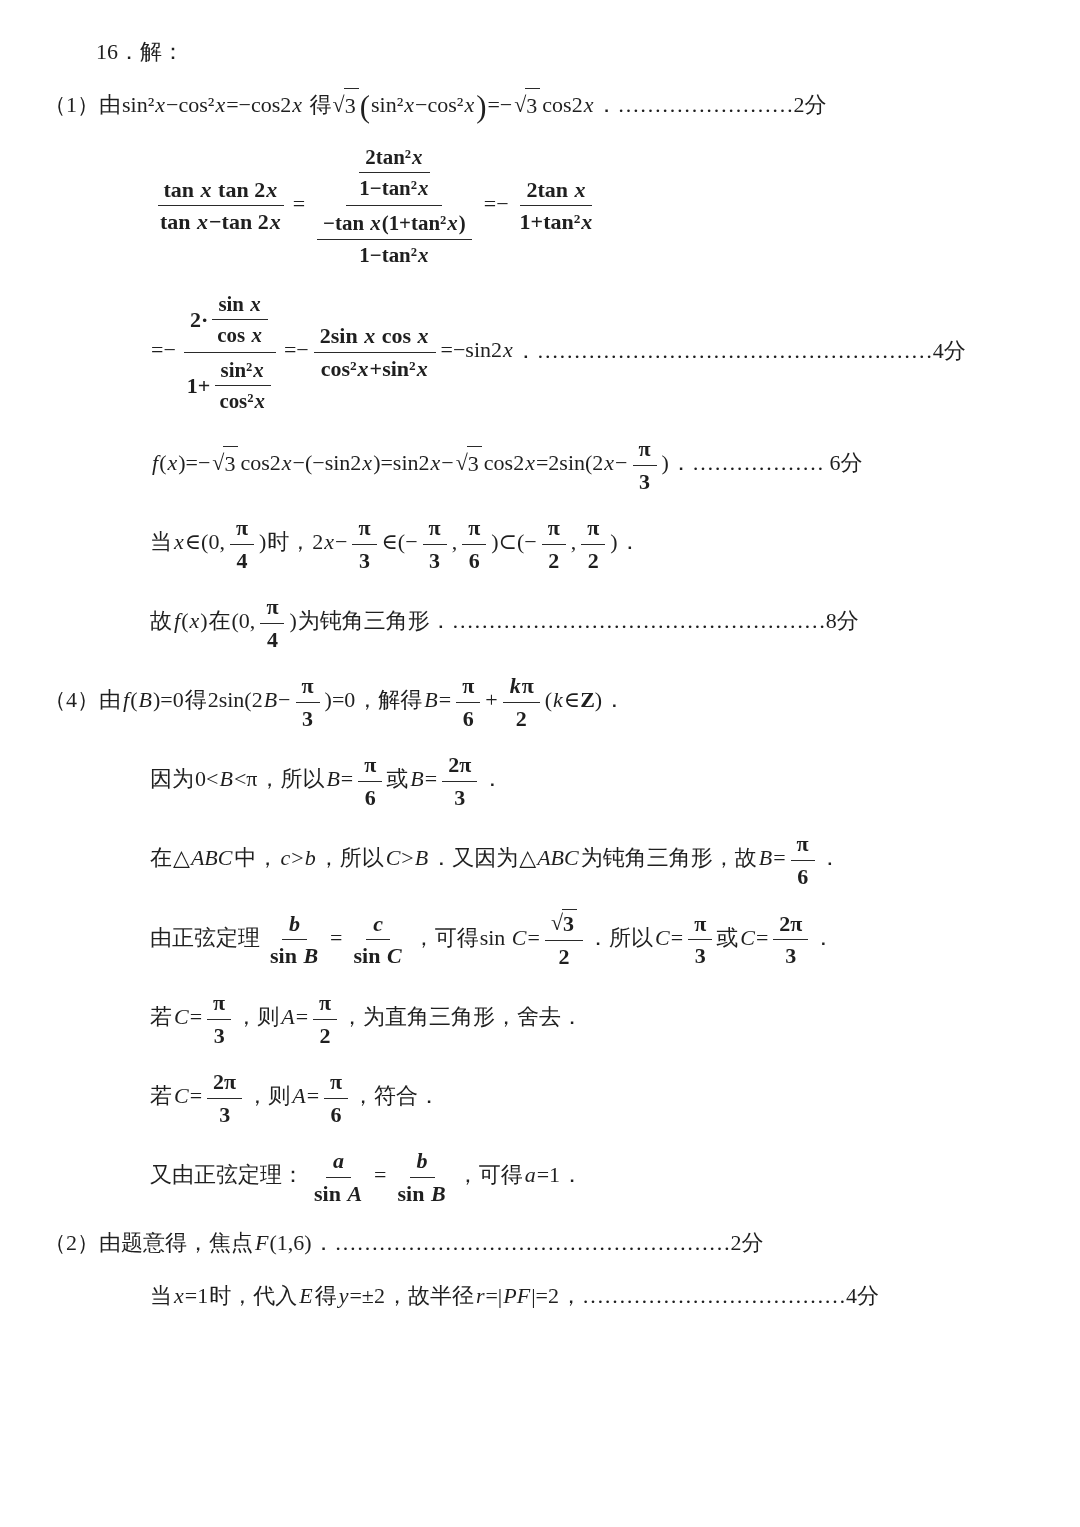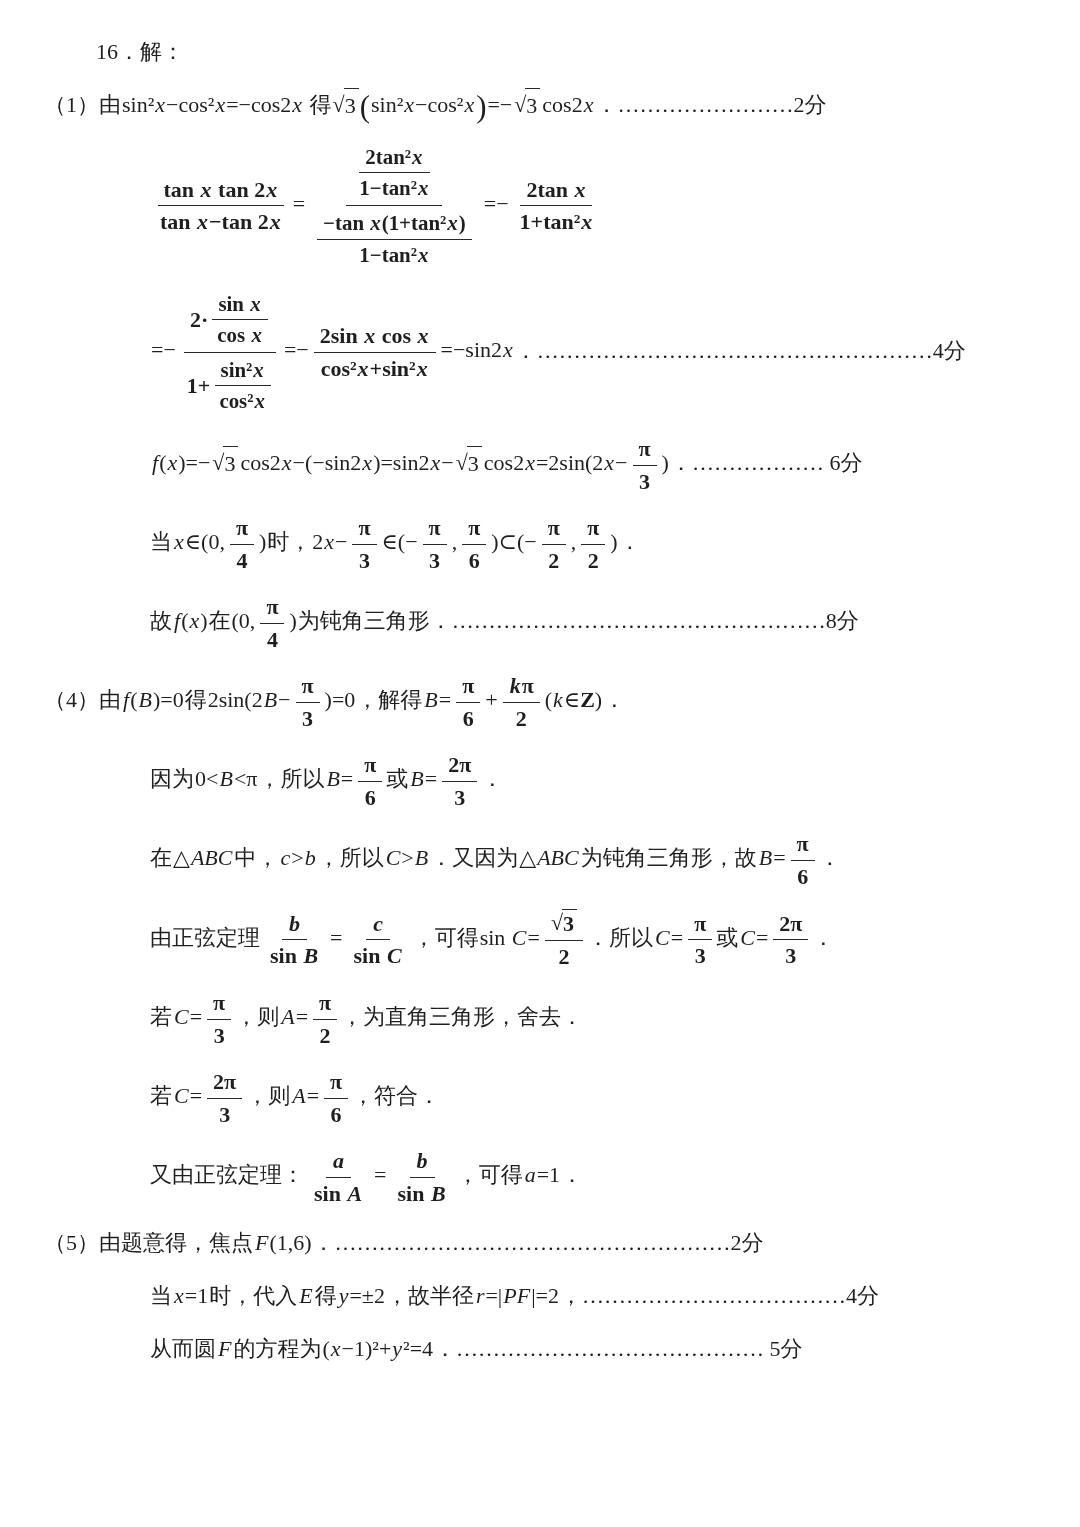--- a/index.html
+++ b/index.html
@@ -316,17 +316,16 @@
             <span class="math"><span class="fname">sin</span><span class="sym"> </span><span class="var">A</span></span>
           </span>
         </span><span class="math"><span class="sym">=</span></span><span class="frac">
           <span class="num">
             <span class="math"><span class="var">b</span></span>
           </span>
           <span class="den">
             <span class="math"><span class="fname">sin</span><span class="sym"> </span><span class="var">B</span></span>
           </span>
         </span><span class="cn">，可得</span><span class="math"><span class="var">a</span><span class="sym">=1</span></span><span class="cn">．</span></div>
-      <div class="line ind1"><span class="cn">（5）由题意得，焦点</span><span class="math"><span class="var">F</span><span class="sym">(1,6)</span></span><span class="cn">．………………………………………………2分</span></div>
+      <div class="line ind1"><span class="cn">（2）由题意得，焦点</span><span class="math"><span class="var">F</span><span class="sym">(1,6)</span></span><span class="cn">．………………………………………………2分</span></div>
       <div class="line ind2"><span class="cn">当</span><span class="math"><span class="var">x</span><span class="sym">=1</span></span><span class="cn">时，代入</span><span class="math"><span class="var">E</span></span><span class="cn">得</span><span class="math"><span class="var">y</span><span class="sym">=±2</span></span><span class="cn">，故半径</span><span class="math"><span class="var">r</span><span class="sym">=|</span><span class="var">PF</span><span class="sym">|=2</span></span><span class="cn">，………………………………4分</span></div>
-      <div class="line ind2"><span class="cn">从而圆</span><span class="math"><span class="var">F</span></span><span class="cn">的方程为</span><span class="math"><span class="sym">(</span><span class="var">x</span><span class="sym">−1)²+</span><span class="var">y</span><span class="sym">²=4</span></span><span class="cn">．…………………………………… 5分</span></div>
     </div>
 </div>
 
 </body></html>

